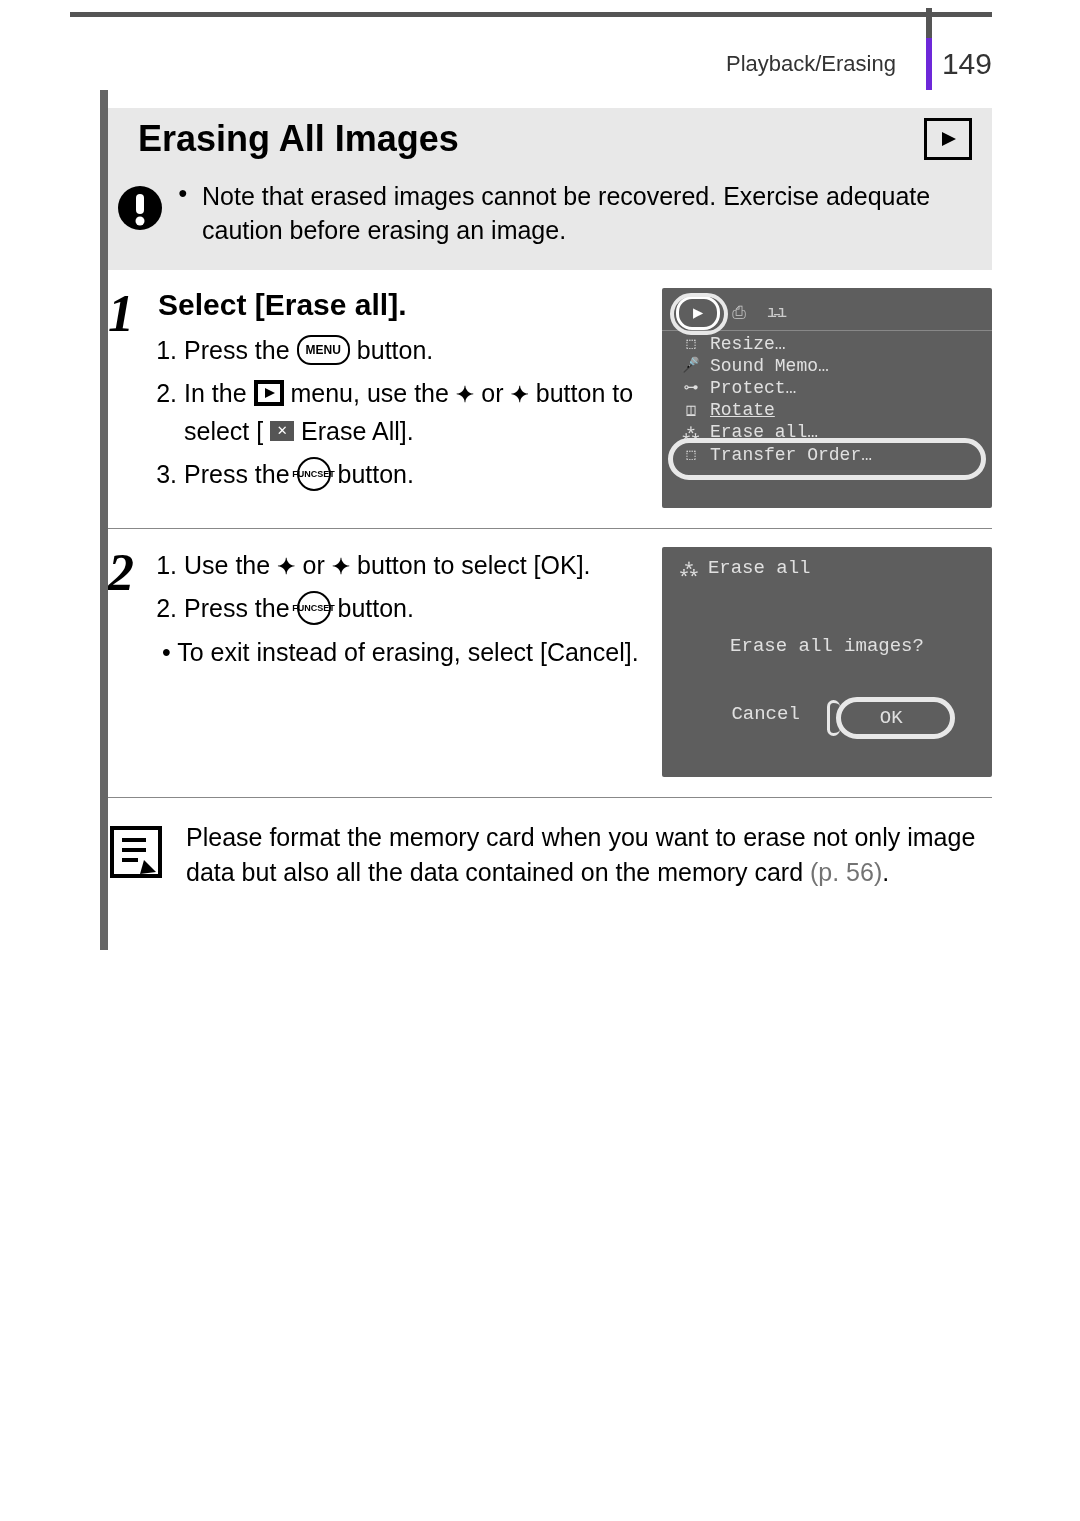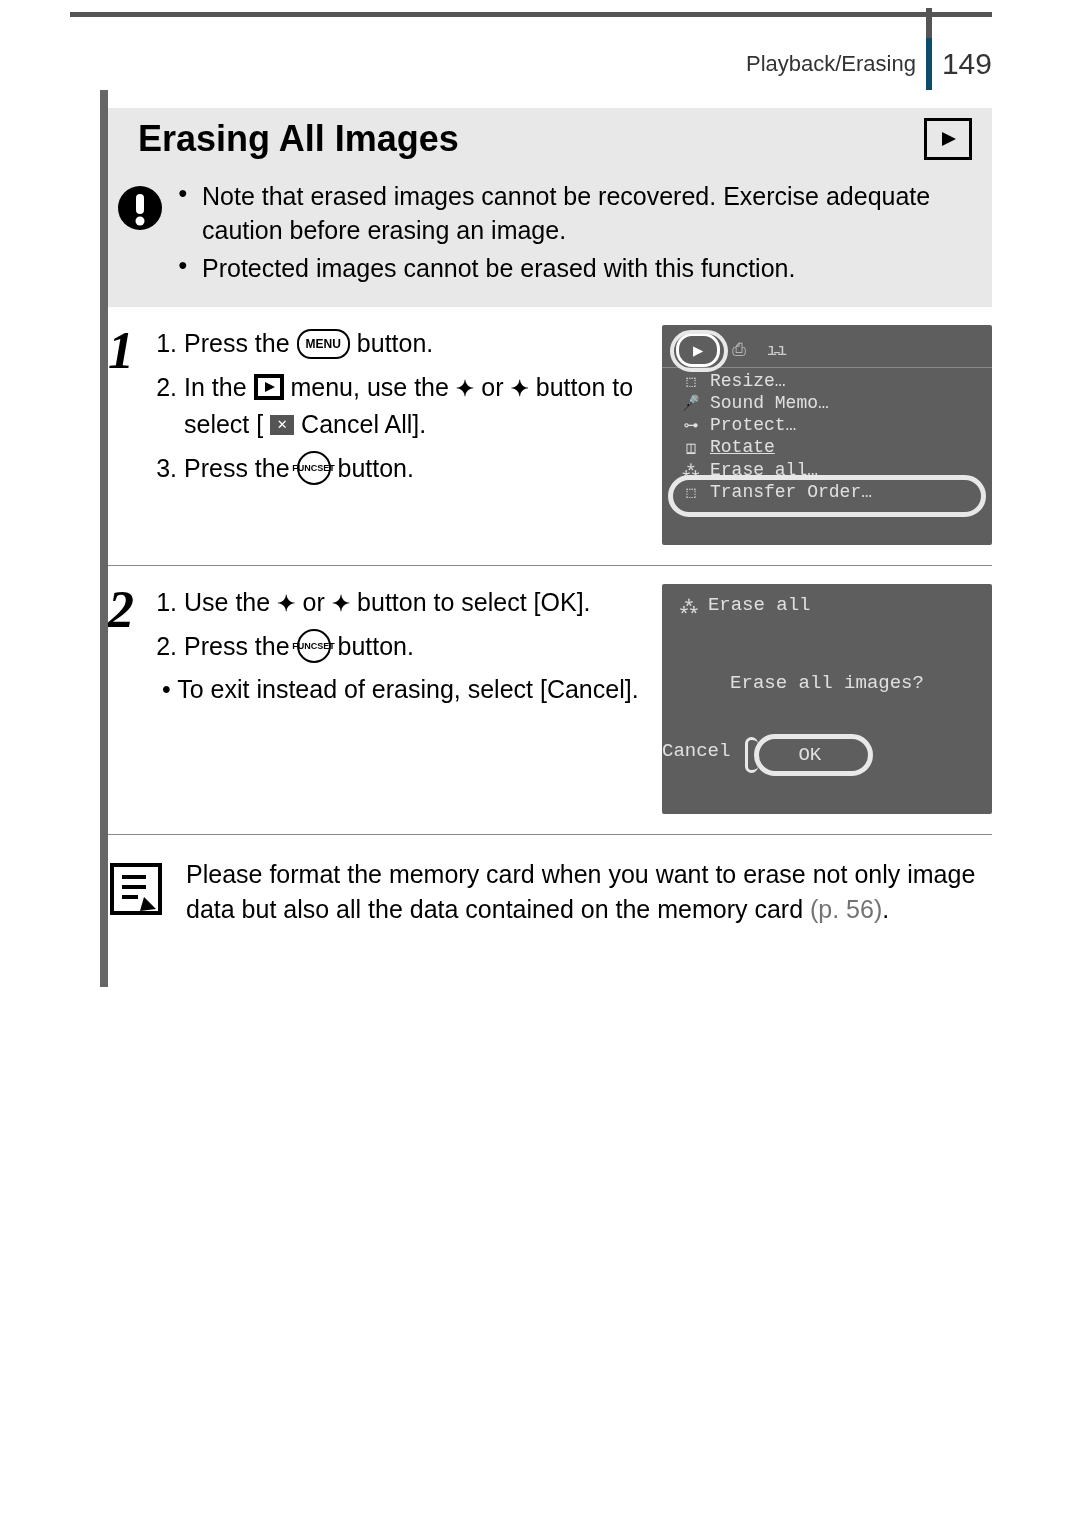--- a/index.html
+++ b/index.html
@@ -30,29 +30,30 @@
     align-items: center;
     gap: 10px;
     margin-bottom: 18px;
     margin-top: 8px;
   }
   .header-label {
     font-size: 22px;
     color: #333;
   }
   .page-number-block {
-    border-left: 6px solid #0c4a6e;
+    border-left: 6px solid #6d28d9;
     padding-left: 10px;
     font-size: 30px;
     font-weight: 400;
     color: #333;
     height: 52px;
     display:flex;
     align-items:center;
     position: relative;
+    margin-left: 20px;
   }
   .page-number-block::before{
     content:"";
     position:absolute;
     left:-6px;
     top:-30px;
     width:6px;
     height:30px;
     background:#555;
   }
@@ -265,23 +266,25 @@
     padding:10px 14px 4px 18px;
     font-size:19px;
   }
   .s2-question{
     text-align:center;
     font-size:19px;
     margin-top:52px;
   }
   .s2-buttons{
     display:flex;
-    gap:40px;
+    justify-content:center;
+    gap:52px;
     margin-top:46px;
     font-size:19px;
+    margin-left:8px;
   }
   .s2-ok{
     position:relative;
     padding:4px 28px;
   }
   .ring-ok{
     position:absolute;
     border:5px solid #e8e8e8;
     border-radius:30px;
     left:-16px; right:-24px; top:-6px; bottom:-6px;
@@ -343,28 +346,28 @@
     <div class="warning-box">
       <div class="warning-icon">
         <svg width="48" height="48" viewBox="0 0 48 48">
             <circle cx="24" cy="24" r="22" fill="#000"></circle>
             <rect x="20" y="10" width="8" height="20" rx="4" fill="#fff"></rect>
             <circle cx="24" cy="37" r="4.5" fill="#fff"></circle>
           </svg>
       </div>
       <ul class="warning-list">
         <li>Note that erased images cannot be recovered. Exercise adequate caution before erasing an image.</li>
-        <li>Protected images cannot be erased with this function.</li>
       </ul>
     </div>
 
     <div class="step">
       <div class="step-num">1</div>
       <div class="step-body">
         <div class="step-text">
+          <div class="step-title">Select [Erase all].</div>
           <ol class="sub">
             <li>
               <span>Press the </span>
               <span class="oval-btn">MENU</span>
               <span> button.</span>
             </li>
             <li>
               <span>In the </span>
               <span class="inline-icon inline-play">
                   <span class="inline-play-inner">
@@ -372,21 +375,21 @@
                       <polygon points="2,0 12,5 2,10" fill="#000"></polygon>
                     </svg>
                   </span>
                 </span>
               <span> menu, use the </span>
               <span class="arrow">✦</span>
               <span> or </span>
               <span class="arrow">✦</span>
               <span> button to select [</span>
               <span class="trash-chip">✕</span>
-              <span> Cancel All].</span>
+              <span> Erase All].</span>
             </li>
             <li>
               <span>Press the </span>
               <span class="oval-btn funcset">
                   <span>FUNC</span>
                   <span>SET</span>
                 </span>
               <span> button.</span>
             </li>
           </ol>

